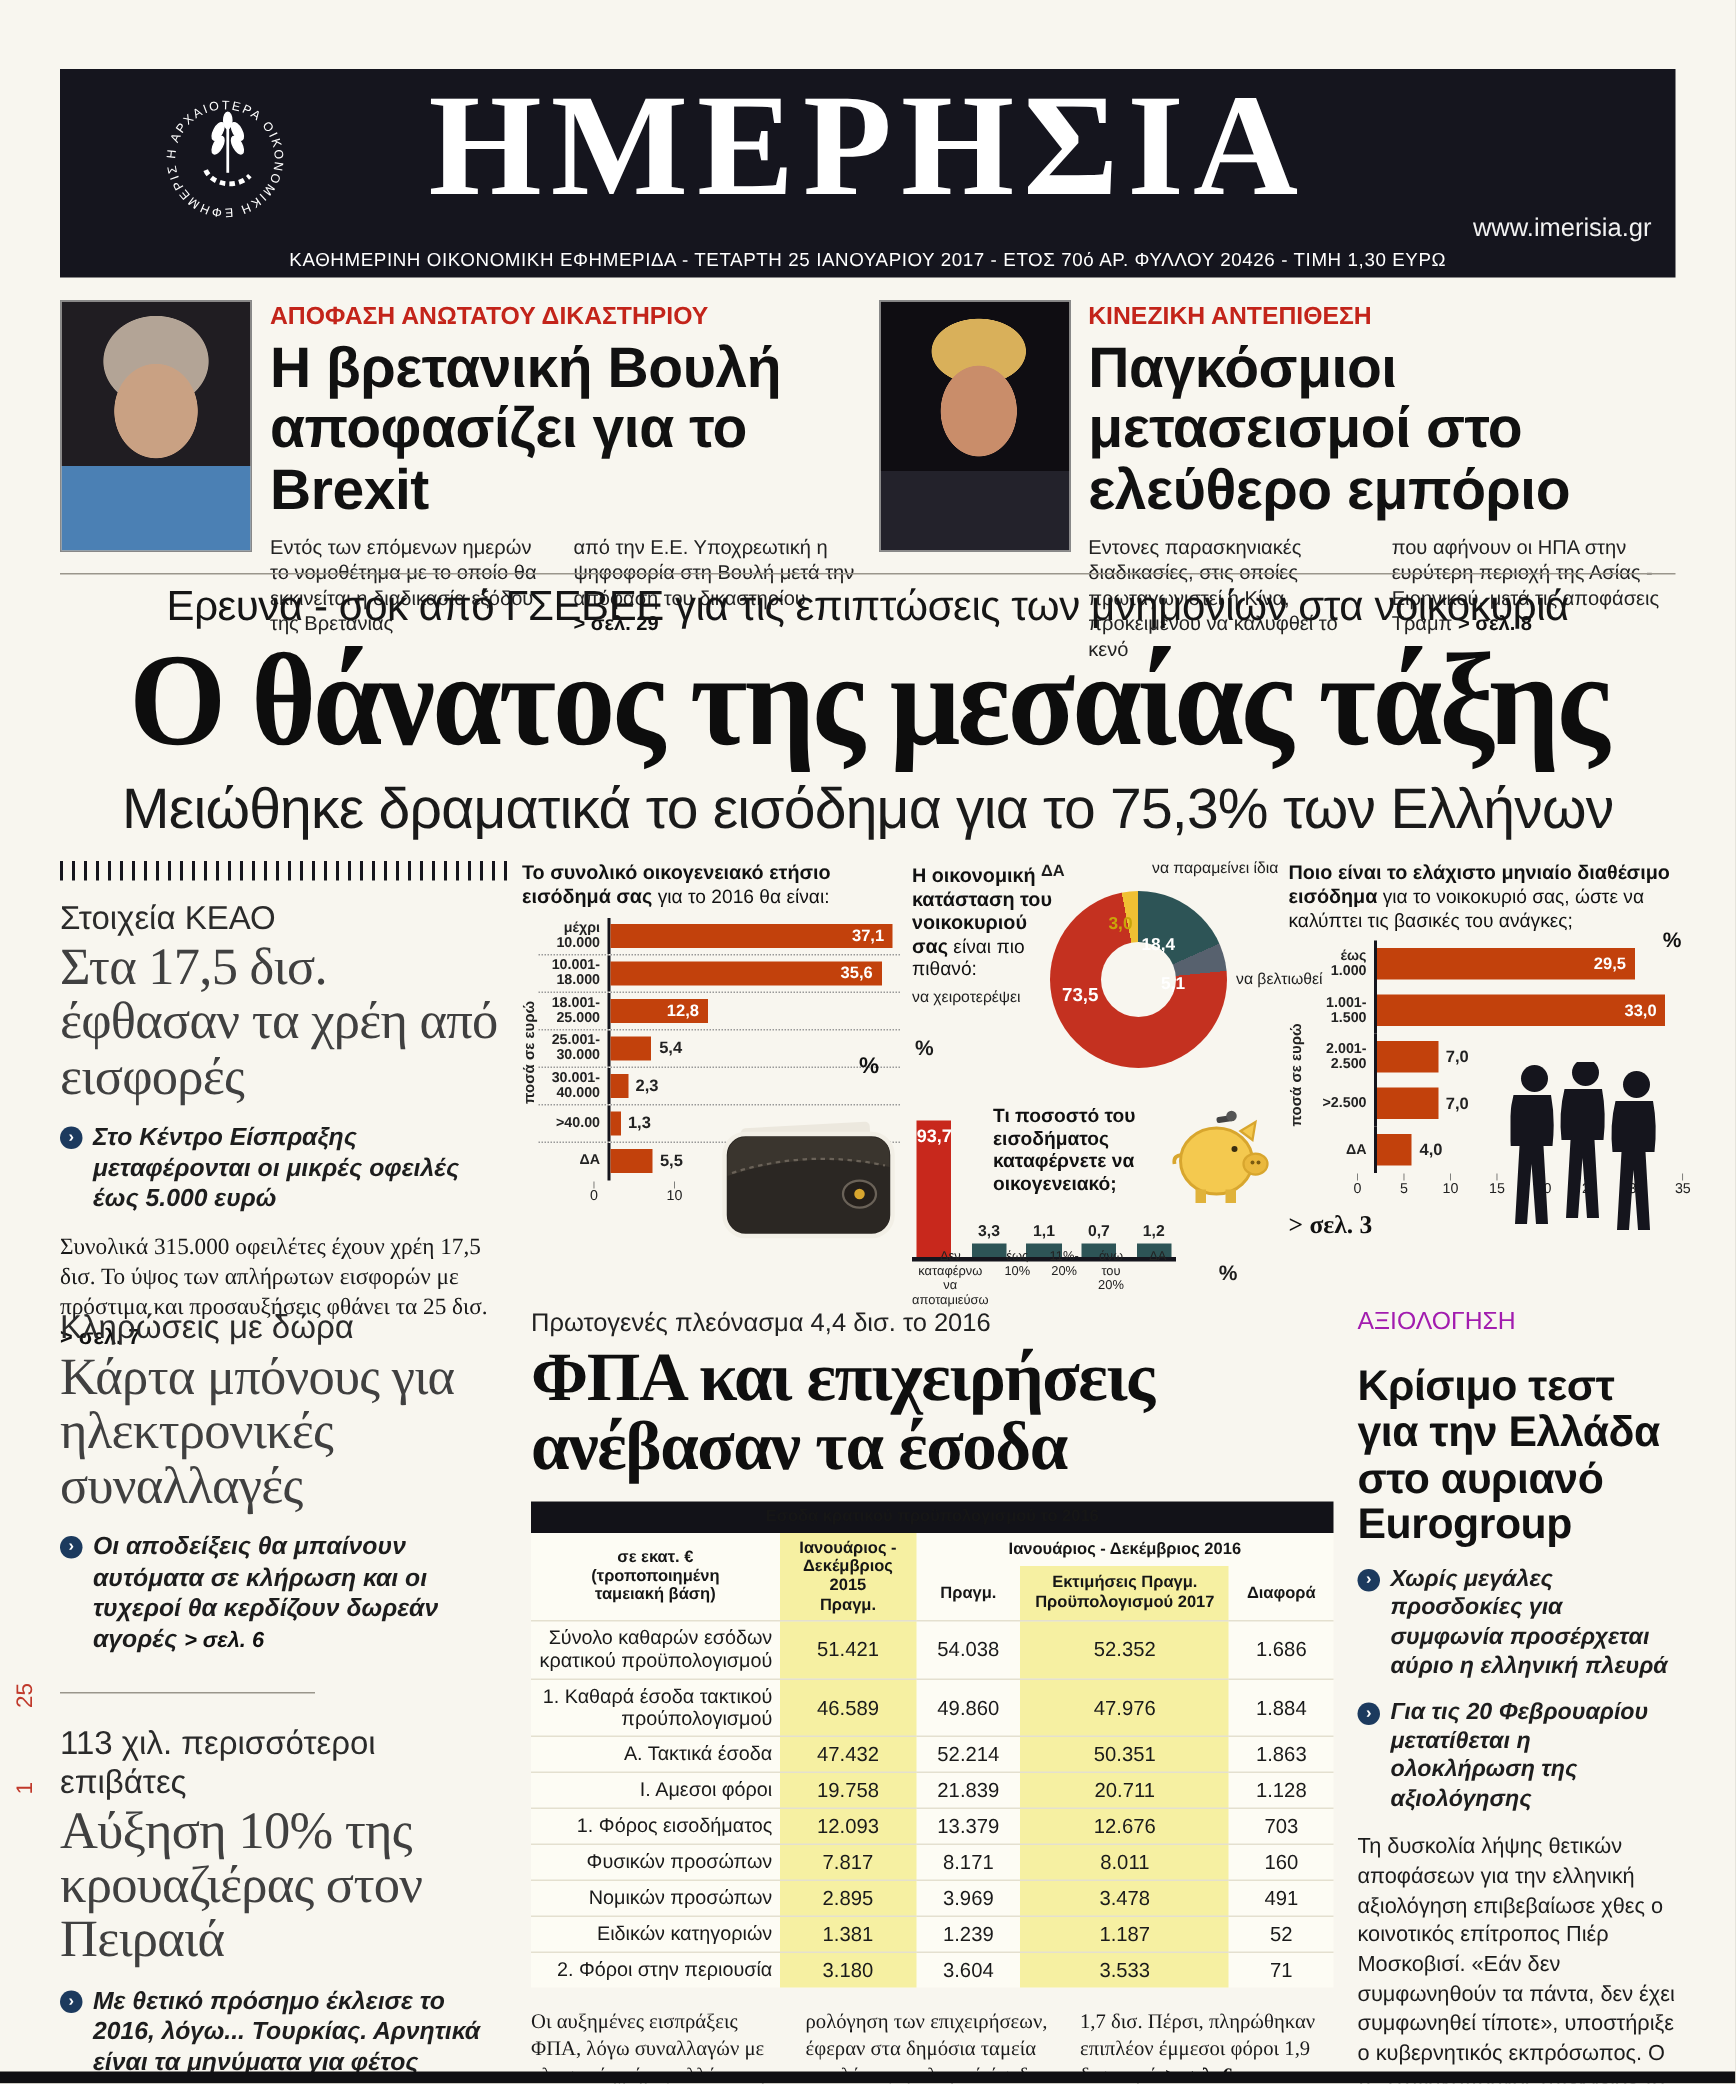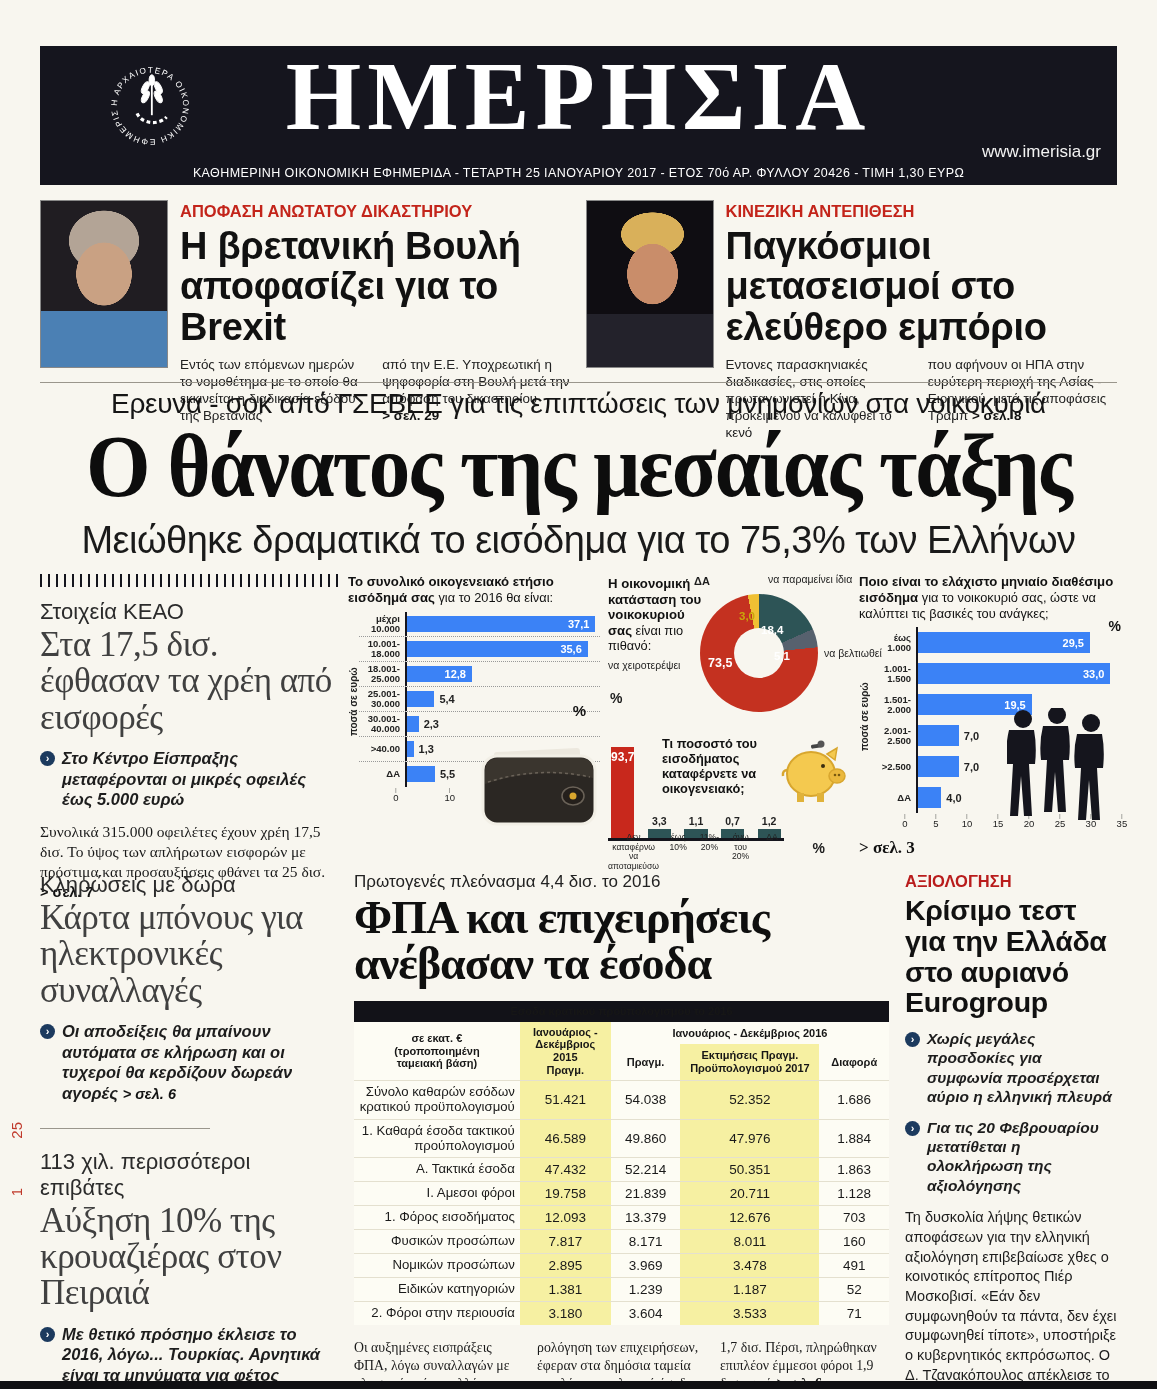--- a/index.html
+++ b/index.html
@@ -64,21 +64,21 @@
   .ylab { writing-mode:vertical-rl; transform:rotate(180deg); font-size:10px; font-weight:bold; color:#222;
     height:120px; margin-top:4px; }
   .hrows { flex:1; }
   .hrow { display:flex; align-items:center; border-bottom:1px dotted #999; }
   .hrow:last-child { border-bottom:none; }
   .cb-c1 .hrow { height:25px; }
   .cb-c4 .hrow { height:31px; border-bottom:none; }
   .hlab { width:46px; flex:0 0 46px; text-align:right; padding-right:5px; font-size:9.5px; font-weight:bold;
     line-height:1.05; white-space:pre-line; color:#222; }
   .htrack { flex:1; position:relative; border-left:2px solid #15151d; align-self:stretch; display:flex; align-items:center; }
-  .hbar { position:relative; height:16px; background:#3b82f6; min-width:4px; }
+  .hbar { position:relative; height:16px; background:#c2410c; min-width:4px; }
   .cb-c4 .hbar { height:21px; }
   .hval { position:absolute; left:calc(100% + 5px); top:50%; transform:translateY(-50%);
     font-size:11px; font-weight:bold; color:#222; white-space:nowrap; }
   .hbar.wide .hval { left:auto; right:6px; color:#fff; }
   .axis { position:relative; height:15px; font-size:9.5px; color:#222; }
   .cb-c1 .axis { margin-left:48px; }
   .cb-c4 .axis { margin-left:46px; }
   .tick { position:absolute; top:2px; transform:translateX(-50%); }
   .tick::before { content:"|"; display:block; font-size:5px; line-height:3px; text-align:center; color:#333; }
   .unit { position:absolute; font-weight:bold; font-size:15px; color:#111; }
@@ -127,21 +127,21 @@
   .t-title { background:#121218; color:#fff; font-size:17px; font-weight:bold; padding:5px 4px; text-align:center; }
   .budget th { font-size:11px; font-weight:bold; line-height:1.15; padding:4px 3px; text-align:center;
     white-space:pre-line; vertical-align:middle; color:#161616; }
   .budget td { font-size:13.5px; padding:4px 5px; text-align:center; color:#1a1a1a; border-top:1px solid #e4e0cf; }
   .budget td.lab { text-align:right; font-size:13.2px; line-height:1.12; white-space:pre-wrap; }
   .yel { background:#f6f0a2; }
   .w-lab { width:31%; } .w-15 { width:17%; } .w-16 { width:13%; } .w-est { width:26%; } .w-df { width:13%; }
   .c-body { display:flex; gap:14px; margin-top:14px; font-family:"Liberation Serif", serif; font-size:13.8px; line-height:1.3; color:#1a1a1a; }
   .c-body .col { flex:1; }
 
-  .r-kicker { color:#b91c1c; font-weight:bold; font-size:16.5px; margin-bottom:4px; }
+  .r-kicker { color:#a21caf; font-weight:normal; font-size:16.5px; margin-bottom:18px; }
   .r-head { font-size:28.5px; font-weight:bold; line-height:1.08; letter-spacing:-.3px; color:#111; }
   .r-bullets .a-bullet { font-size:15.5px; margin-top:11px; }
   .r-body { margin-top:13px; font-size:14.5px; line-height:1.36; color:#1c1c1c; }
 
   .footer-bar { position:absolute; left:0; bottom:0; width:100%; height:8px; background:#101013; }
 
   .margin-mark { position:absolute; left:8px; color:#c0392b; font-size:15px;
     writing-mode:vertical-rl; transform:rotate(180deg); }
   .mm-0 { top:1122px; } .mm-1 { top:1188px; }
 </style>
@@ -420,29 +420,20 @@
             <div class="hrow">
               <span class="hlab">1.001-
 1.500</span>
               <div class="htrack">
                 <div class="hbar wide" style="width: 92.9577%;">
                   <span class="hval">33,0</span>
                 </div>
               </div>
             </div>
 
-            <div class="hrow">
-              <span class="hlab">1.501-
-2.000</span>
-              <div class="htrack">
-                <div class="hbar wide" style="width: 54.9296%;">
-                  <span class="hval">19,5</span>
-                </div>
-              </div>
-            </div>
 
             <div class="hrow">
               <span class="hlab">2.001-
 2.500</span>
               <div class="htrack">
                 <div class="hbar" style="width: 19.7183%;">
                   <span class="hval">7,0</span>
                 </div>
               </div>
             </div>

